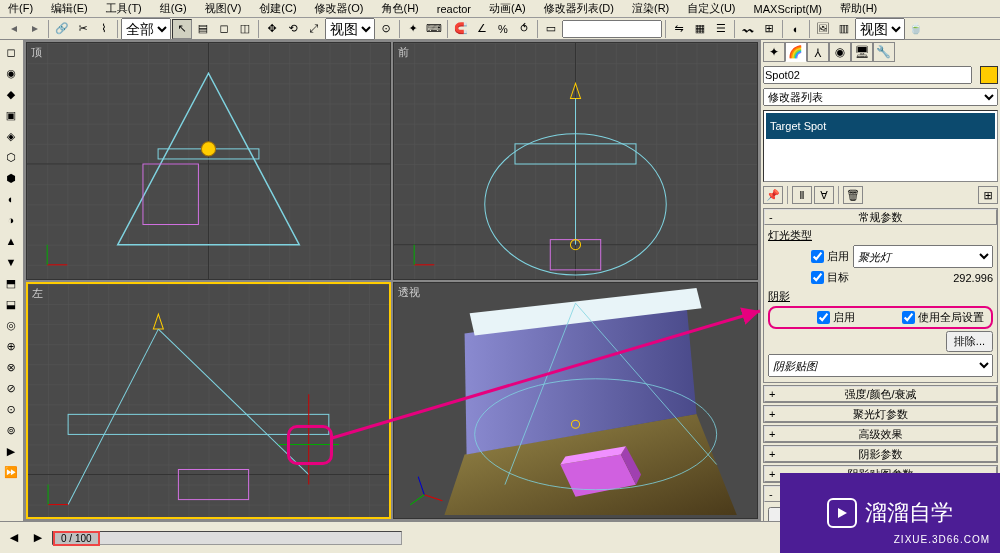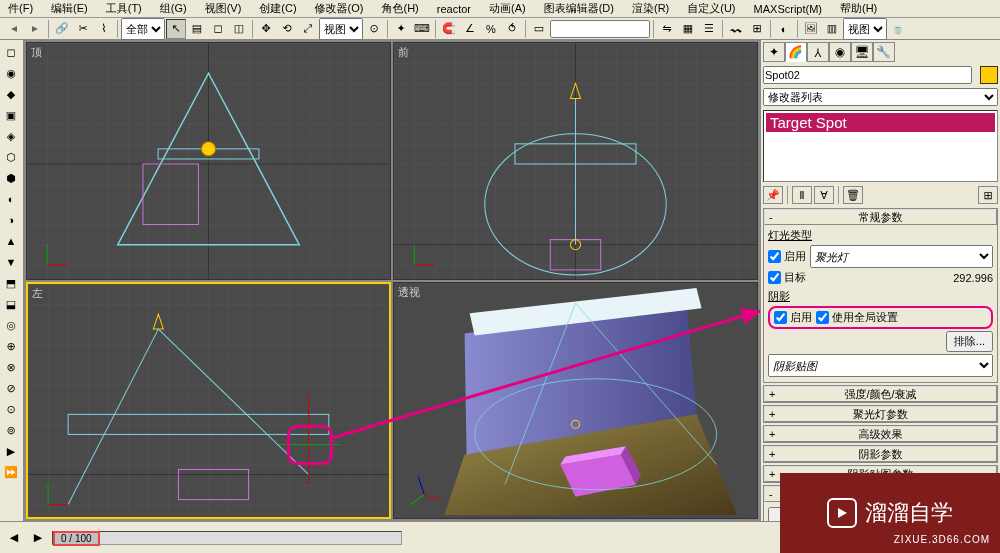--- a/index.html
+++ b/index.html
@@ -3,74 +3,74 @@
 <meta charset="utf-8">
 <style>
   * { box-sizing: border-box; margin: 0; padding: 0; }
   body { font-family: "Microsoft YaHei", Arial, sans-serif; font-size: 11px; background: #c0c0c0; width: 1000px; height: 553px; overflow: hidden; position: relative; }
   .menubar { background: #ece9d8; height: 18px; display: flex; align-items: center; padding-left: 4px; gap: 10px; border-bottom: 1px solid #999; }
   .menubar span { padding: 1px 4px; cursor: pointer; font-size: 11px; }
   .toolbar { background: #ece9d8; height: 22px; display: flex; align-items: center; padding: 0 4px; gap: 1px; border-bottom: 1px solid #888; }
   .tb-sep { width: 1px; height: 18px; background: #999; margin: 0 2px; }
   .tb-btn { width: 20px; height: 20px; display: flex; align-items: center; justify-content: center; border: 1px solid transparent; cursor: pointer; background: #ece9d8; }
   .tb-btn.on { border: 1px inset #888; background: #d0d0c0; }
-  .tb-drop { height: 22px; font-size: 11px; }
+  .tb-drop { height: 22px; font-size: 14px; }
   .tb-input { height: 18px; width: 60px; font-size: 11px; }
   .main { display: flex; height: 481px; }
   .left-tool { width: 24px; background: #ece9d8; border-right: 1px solid #888; display: flex; flex-direction: column; gap: 1px; padding-top: 2px; }
   .lt-btn { width: 22px; height: 20px; display: flex; align-items: center; justify-content: center; cursor: pointer; }
   .viewports { flex: 1; display: grid; grid-template-columns: 1fr 1fr; grid-template-rows: 1fr 1fr; gap: 2px; background: #888; padding: 2px; }
   .vp { position: relative; background: #4a4a4a; border: 1px solid #333; overflow: hidden; }
   .vp.active { border: 2px solid #ffcc00; }
   .vp-label { position: absolute; top: 2px; left: 4px; color: #ccc; font-size: 11px; z-index: 5; }
   .vp-grid { position: absolute; inset: 0; }
   .right-panel { width: 240px; background: #ece9d8; border-left: 1px solid #888; display: flex; flex-direction: column; }
   .right-tabs { display: flex; gap: 0; padding: 2px; background: #ece9d8; }
   .rtab { width: 22px; height: 20px; border: 1px solid #888; display: flex; align-items: center; justify-content: center; cursor: pointer; font-size: 12px; }
   .rtab.active { background: #fff; border-bottom-color: #fff; }
   .name-row { display: flex; padding: 2px; gap: 8px; }
   .name-input { flex: 1; height: 18px; font-size: 11px; }
   .color-sw { width: 18px; height: 18px; background: #ffcc00; border: 1px solid #333; }
   .mod-list { margin: 2px; }
   .mod-list select { width: 100%; height: 18px; font-size: 11px; }
   .stack-box { margin: 2px; height: 72px; background: #fff; border: 1px inset #888; padding: 2px; overflow: auto; }
-  .stack-item { background: #be185d; color: #fff; padding: 1px 4px; font-size: 15px; }
+  .stack-item { background: #0c4a6e; color: #fff; padding: 7px 4px; font-size: 11px; }
   .stack-btns { display: flex; gap: 2px; padding: 2px; align-items: center; }
   .sb { width: 20px; height: 18px; border: 1px solid #888; display: flex; align-items: center; justify-content: center; cursor: pointer; }
   .rollout { margin: 2px 2px 0 2px; border: 1px solid #888; }
   .roll-hdr { background: #ece9d8; height: 16px; display: flex; align-items: center; justify-content: center; font-size: 11px; border: 1px outset #ddd; cursor: pointer; position: relative; }
   .roll-hdr .sign { position: absolute; left: 4px; }
   .roll-body { padding: 3px 4px; font-size: 11px; background: #ece9d8; }
-  .roll-body label { display: flex; align-items: center; gap: 3px; }
+  .roll-body label { display: flex; align-items: center; gap: 3px; margin-left: 43px; }
   .roll-row { display: flex; align-items: center; gap: 4px; margin: 2px 0; }
   .highlight-box { border: 2px solid #e6007e; border-radius: 8px; padding: 2px 4px; }
   .statusbar { height: 32px; background: #ece9d8; border-top: 1px solid #888; display: flex; align-items: center; padding: 0 4px; gap: 4px; }
   .annot-arrow { position: absolute; pointer-events: none; z-index: 100; }
   .annot-circle { position: absolute; border: 3px solid #e6007e; border-radius: 10px; pointer-events: none; z-index: 100; }
-  .watermark { position: absolute; right: 0; bottom: 0; width: 220px; height: 80px; background: #7f1d1d; color: #fff; display: flex; align-items: center; justify-content: center; font-size: 22px; z-index: 200; gap: 8px; margin-top: 8px; }
+  .watermark { position: absolute; right: 0; bottom: 0; width: 220px; height: 80px; background: #4c1d95; color: #fff; display: flex; align-items: center; justify-content: center; font-size: 22px; z-index: 200; gap: 8px; margin-top: 8px; }
   .watermark .sub { font-size: 10px; position: absolute; bottom: 8px; right: 10px; letter-spacing: 1px; }
   .watermark .play { width: 30px; height: 30px; border: 2px solid #fff; border-radius: 6px; display: flex; align-items: center; justify-content: center; }
   .drop-wide { height: 23px; flex: 1; font-size: 11px; font-style: italic; }
   .small-btn { padding: 1px 6px; font-size: 11px; }
 </style>
 </head>
 <body>
 
 <div class="menubar">
   <span>件(F)</span>
   <span>编辑(E)</span>
   <span>工具(T)</span>
   <span>组(G)</span>
   <span>视图(V)</span>
   <span>创建(C)</span>
   <span>修改器(O)</span>
   <span>角色(H)</span>
   <span>reactor</span>
   <span>动画(A)</span>
-  <span>图表编辑器(D)</span>
+  <span>修改器列表(D)</span>
   <span>渲染(R)</span>
   <span>自定义(U)</span>
   <span>MAXScript(M)</span>
   <span>帮助(H)</span>
 </div>
 
 <div class="toolbar">
   <div class="tb-btn">
       <svg width="14" height="14">
         <path d="M10 4 L4 7 L10 10 Z" fill="#666"></path>

